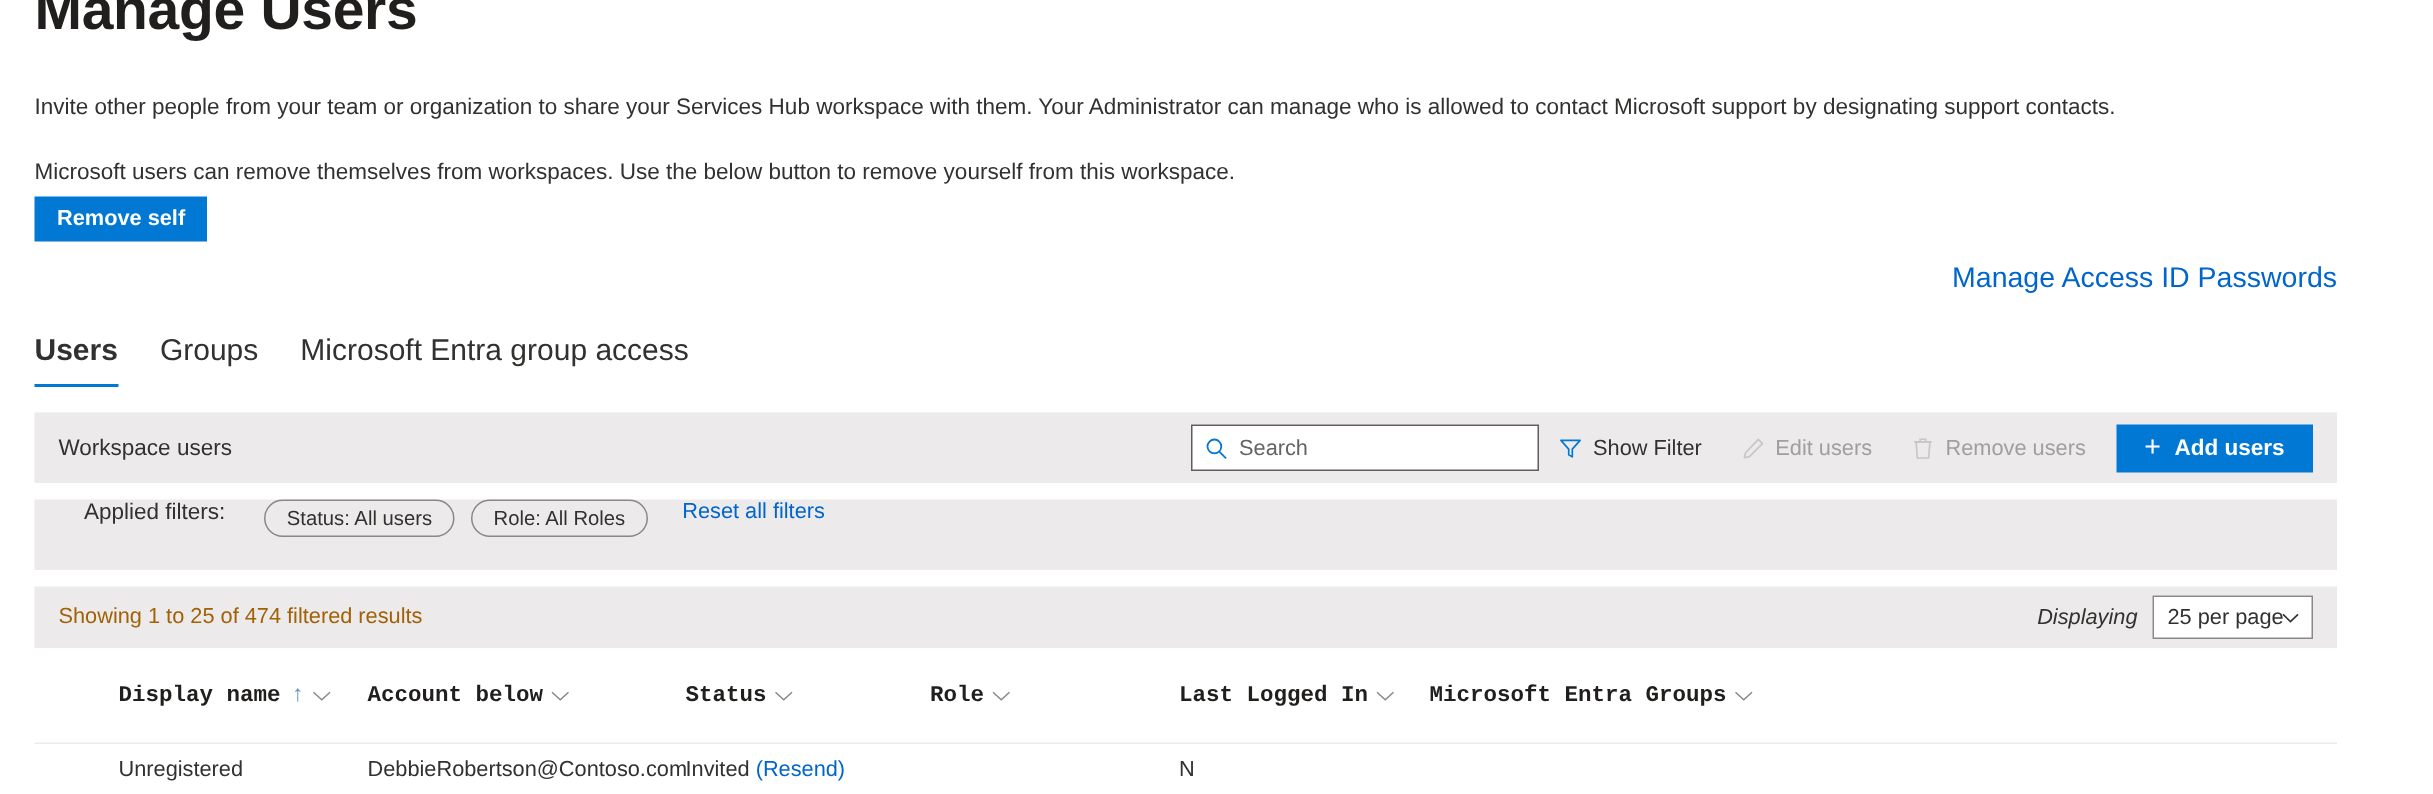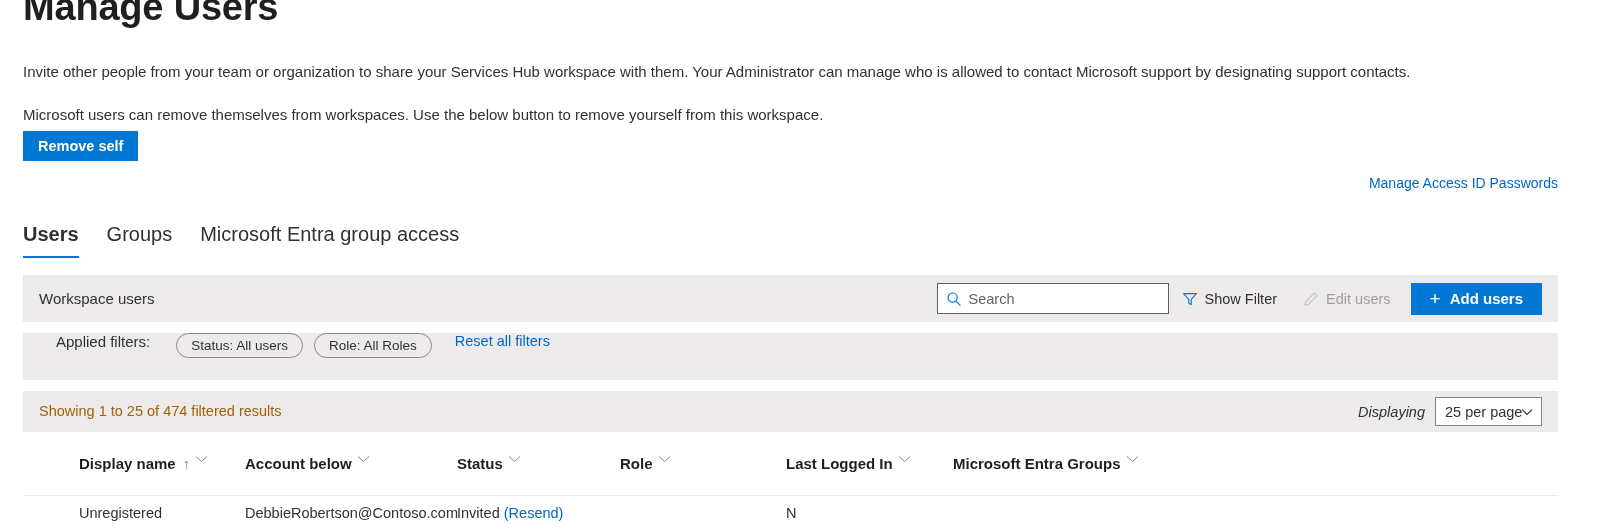--- a/index.html
+++ b/index.html
@@ -66,21 +66,21 @@
     font-weight: 700;
     line-height: 30px;
     cursor: pointer;
     white-space: nowrap;
   }
 
   .manage-access-link {
     position: absolute;
     right: 64px;
     top: 175px;
-    font-size: 14px;
+    font-size: 19px;
     color: #0066cc;
     text-decoration: none;
     white-space: nowrap;
     cursor: pointer;
   }
 
   
   .tabs {
     position: absolute;
     left: 23px;
@@ -312,23 +312,25 @@
     align-items: center;
     height: 64px;
     border-bottom: 1px solid #edebe9;
     padding-left: 56px;
   }
   .th {
     font-size: 15px;
     font-weight: 600;
     color: #201f1e;
     display: flex;
+    align-items: center;
     gap: 5px;
     white-space: nowrap;
     cursor: pointer;
+    font-family: Liberation Mono, monospace;
   }
   .th .sort-asc {
     color: #6c93c4;
     font-size: 15px;
     font-weight: 400;
     margin-left: 2px;
   }
   .col-display  { width: 166px; }
   .col-account  { width: 212px; }
   .col-status   { width: 163px; }
@@ -397,20 +399,28 @@
         <span>Show Filter</span>
       </button>
 
       <button class="tool-btn disabled">
         <svg class="ic" viewBox="0 0 16 16">
           <path d="M11.2 1.9 L14 4.7 L5.3 13.4 L1.9 14.2 L2.7 10.8 Z" fill="none" stroke="#c8c6c4" stroke-width="1.1" stroke-linejoin="round"></path>
         </svg>
         <span>Edit users</span>
       </button>
 
+      <button class="tool-btn disabled">
+        <svg class="ic" viewBox="0 0 16 16">
+          <path d="M3.4 3.6 L12.6 3.6 L11.8 14.3 L4.2 14.3 Z" fill="none" stroke="#c8c6c4" stroke-width="1.1" stroke-linejoin="round"></path>
+          <line x1="2.2" y1="3.6" x2="13.8" y2="3.6" stroke="#c8c6c4" stroke-width="1.1"></line>
+          <path d="M6.1 3.5 L6.1 1.8 L9.9 1.8 L9.9 3.5" fill="none" stroke="#c8c6c4" stroke-width="1.1"></path>
+        </svg>
+        <span>Remove users</span>
+      </button>
 
       <button class="add-users-btn">
         <span class="plus-glyph">+</span>
         <span>Add users</span>
       </button>
 
     </div>
   </div>
 
   <div class="band band-filters">

